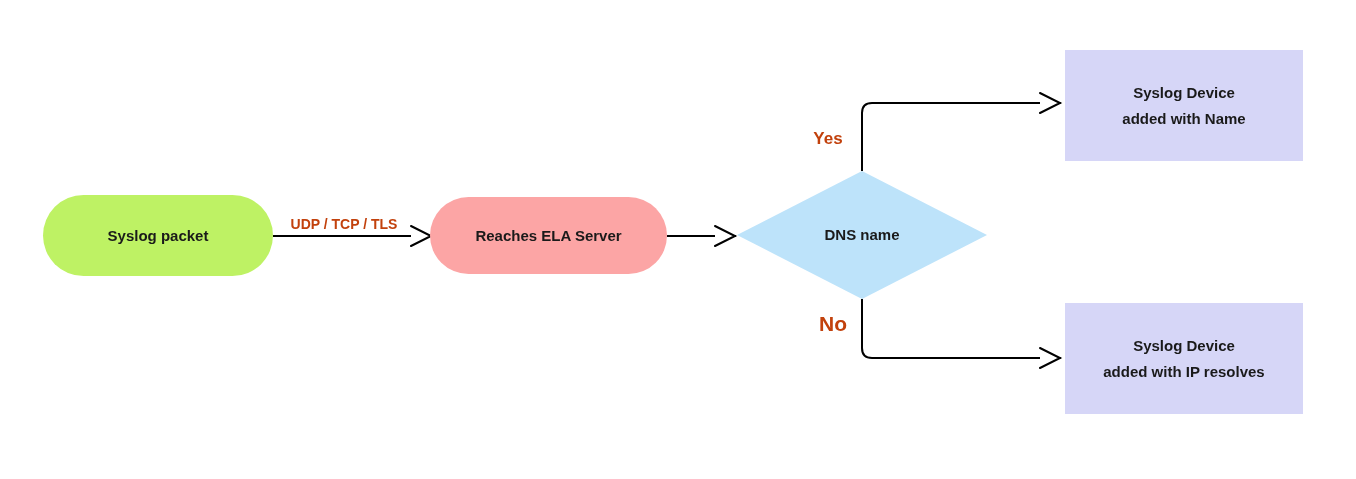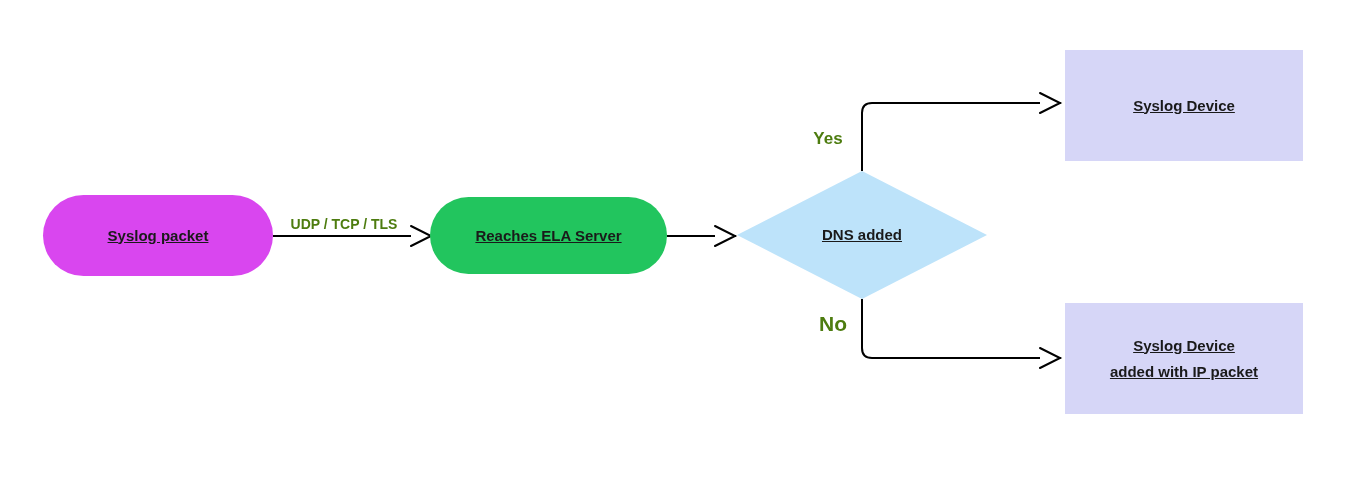--- a/index.html
+++ b/index.html
@@ -32,21 +32,21 @@
     display: flex;
     flex-direction: column;
     align-items: center;
     justify-content: center;
     text-align: center;
     font-weight: bold;
     color: #1a1a1a;
     font-size: 15px;
     line-height: 26px;
   }
-  .node-line { display: block; text-decoration: underline; }
+  .node-line { display: block; }
   .pill-start {
     left: 43px;
     top: 195px;
     width: 230px;
     height: 81px;
     border-radius: 41px;
   }
   .pill-server {
     left: 430px;
     top: 197px;
@@ -69,21 +69,21 @@
   }
   .box-no {
     left: 1065px;
     top: 303px;
     width: 238px;
     height: 111px;
   }
   .edge-label {
     position: absolute;
     font-weight: bold;
-    color: #4d7c0f;
+    color: #c2410c;
     text-align: center;
   }
   .label-transport {
     left: 288px;
     top: 217px;
     width: 112px;
     font-size: 14px;
     line-height: 15px;
   }
   .label-yes {
@@ -111,39 +111,40 @@
       <marker id="openArrow" viewBox="0 0 26 26" refX="24" refY="13" markerWidth="26" markerHeight="26" markerUnits="userSpaceOnUse" orient="auto">
         <path d="M 3 3 L 23 13 L 3 23" fill="#ffffff" stroke="#000000" stroke-width="2" stroke-linecap="round"></path>
       </marker>
     </defs>
     <path class="edge-path" d="M 273 236 L 432 236" marker-end="url(#openArrow)"></path>
     <path class="edge-path" d="M 667 236 L 736 236" marker-end="url(#openArrow)"></path>
     <path class="edge-path" d="M 862 171 L 862 113 Q 862 103 872 103 L 1061 103" marker-end="url(#openArrow)"></path>
     <path class="edge-path" d="M 862 299 L 862 348 Q 862 358 872 358 L 1061 358" marker-end="url(#openArrow)"></path>
   </svg>
 
-  <div class="node pill-start" style="background-color: #d946ef;">
+  <div class="node pill-start" style="background-color: #bef264;">
     <span class="node-line">Syslog packet</span>
   </div>
 
-  <div class="node pill-server" style="background-color: #22c55e;">
+  <div class="node pill-server" style="background-color: #fca5a5;">
     <span class="node-line">Reaches ELA Server</span>
   </div>
 
   <div class="node diamond" style="background-color: rgb(189, 227, 250);">
-    <span class="node-line">DNS added</span>
+    <span class="node-line">DNS name</span>
   </div>
 
   <div class="node box-yes" style="background-color: rgb(214, 214, 247);">
     <span class="node-line">Syslog Device</span>
+    <span class="node-line">added with Name</span>
   </div>
 
   <div class="node box-no" style="background-color: rgb(214, 214, 247);">
     <span class="node-line">Syslog Device</span>
-    <span class="node-line">added with IP packet</span>
+    <span class="node-line">added with IP resolves</span>
   </div>
 
   <div class="edge-label label-transport">UDP / TCP / TLS</div>
 
   <div class="edge-label label-yes">Yes</div>
 
   <div class="edge-label label-no">No</div>
 
 </div>
 

